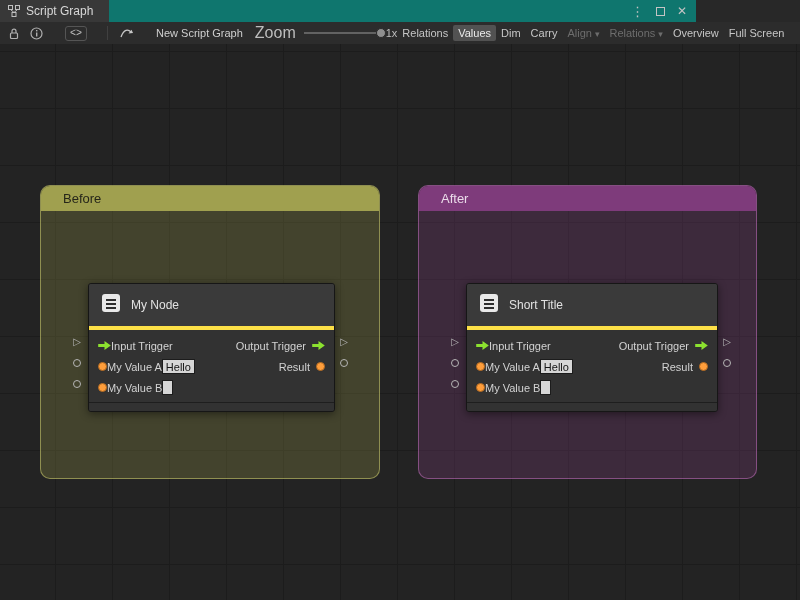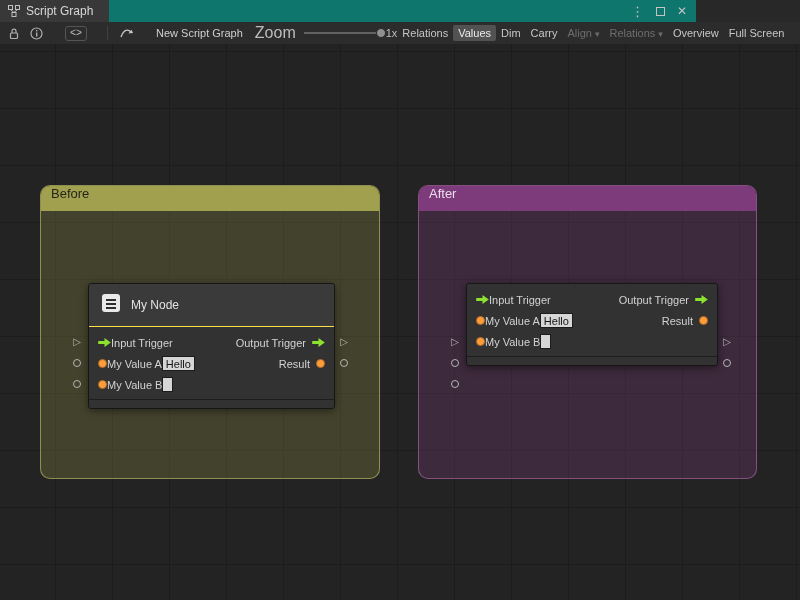--- a/index.html
+++ b/index.html
@@ -41,33 +41,33 @@
   .caret{font-size:9px;margin-left:3px;}
 
   
   .canvas{position:absolute;top:44px;left:0;width:800px;height:556px;background-color:#232323;
     background-image:linear-gradient(#1c1c1c 1px,transparent 1px),
                      linear-gradient(90deg,#1c1c1c 1px,transparent 1px);
     background-size:57px 57px;background-position:-2px 7px;}
 
   
   .group{position:absolute;border-radius:10px;overflow:hidden;box-sizing:border-box;}
-  .group-header{height:25px;display:flex;align-items:flex-start;padding:0 10px;font-size:13px;}
+  .group-header{height:25px;display:flex;align-items:center;padding:0 22px;font-size:13px;}
   .group.before{left:40px;top:141px;width:340px;height:294px;
     border:1.5px solid rgba(195,195,105,.6);background:rgba(154,154,74,.27);}
   .group.before .group-header{background:rgba(168,168,82,.92);color:#26261a;}
   .group.after{left:418px;top:141px;width:339px;height:294px;
     border:1.5px solid rgba(205,115,200,.5);background:rgba(124,58,120,.3);}
   .group.after .group-header{background:rgba(130,60,126,.95);color:#eadbe9;}
 
   
   .node{position:absolute;background:#323232;border:1px solid #161616;border-radius:3px;
     box-shadow:0 2px 8px rgba(0,0,0,.45);overflow:hidden;box-sizing:content-box;}
   .node-header{height:42px;display:flex;align-items:center;gap:9px;padding:0 11px;
-    background:#3a3a3a;border-bottom:1px solid #fde047;}
+    background:#3a3a3a;border-bottom:4px solid #fde047;}
   .node-title{font-size:12px;color:#e2e2e2;}
   .node-body{padding:5px 0 4px;}
   .port-row{height:21px;display:flex;align-items:center;padding:0 9px;}
   .port-left{display:flex;align-items:center;}
   .port-right{margin-left:auto;display:flex;align-items:center;gap:6px;}
   .port-label{font-size:11px;color:#d2d2d2;}
   .dot{width:9px;height:9px;border-radius:50%;background:#ff9e3b;border:1px solid #b26a22;box-sizing:border-box;}
   .field{display:inline-block;background:#d6d6d6;border:1px solid #1c1c1c;color:#141414;
     font-size:11px;line-height:14px;height:15px;min-width:8px;padding:0 3px;box-sizing:border-box;}
   .field.small{width:11px;}
@@ -220,20 +220,31 @@
     <div class="portcol" style="left:337px;top:287px">
       <span class="cell">
           <span class="tri">▷</span>
         </span>
       <span class="cell">
           <span class="ring"></span>
         </span>
     </div>
 
     <div class="node" style="left:466px;top:239px;width:250px">
+      <div class="node-header">
+        <span>
+          <svg width="22" height="22" viewBox="0 0 22 22">
+            <rect x="2" y="2" width="18" height="18" rx="3" fill="#e9e9e9"></rect>
+            <rect x="6" y="7" width="10" height="2" fill="#2e2e2e"></rect>
+            <rect x="6" y="11" width="10" height="2" fill="#2e2e2e"></rect>
+            <rect x="6" y="15" width="10" height="2" fill="#2e2e2e"></rect>
+          </svg>
+        </span>
+        <span class="node-title">Short Title</span>
+      </div>
       <div class="node-body">
         <div class="port-row">
           <span class="port-left">
             <svg width="13" height="9" viewBox="0 0 14 10">
               <path d="M0 3.2h7V0l7 5-7 5V6.8H0z" fill="#8ce22f"></path>
             </svg>
             <span class="port-label">Input Trigger</span>
           </span>
           <span class="port-right">
             <span class="port-label">Output Trigger</span>

